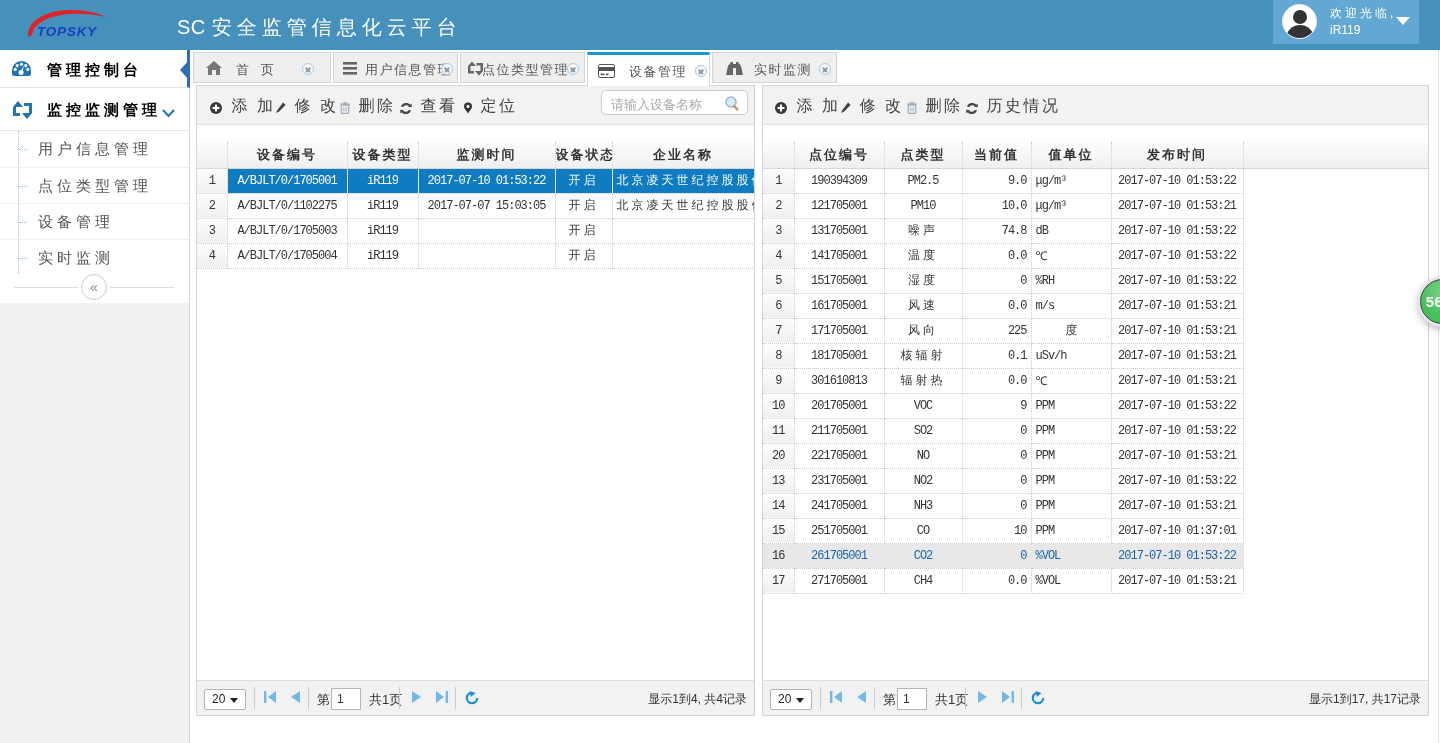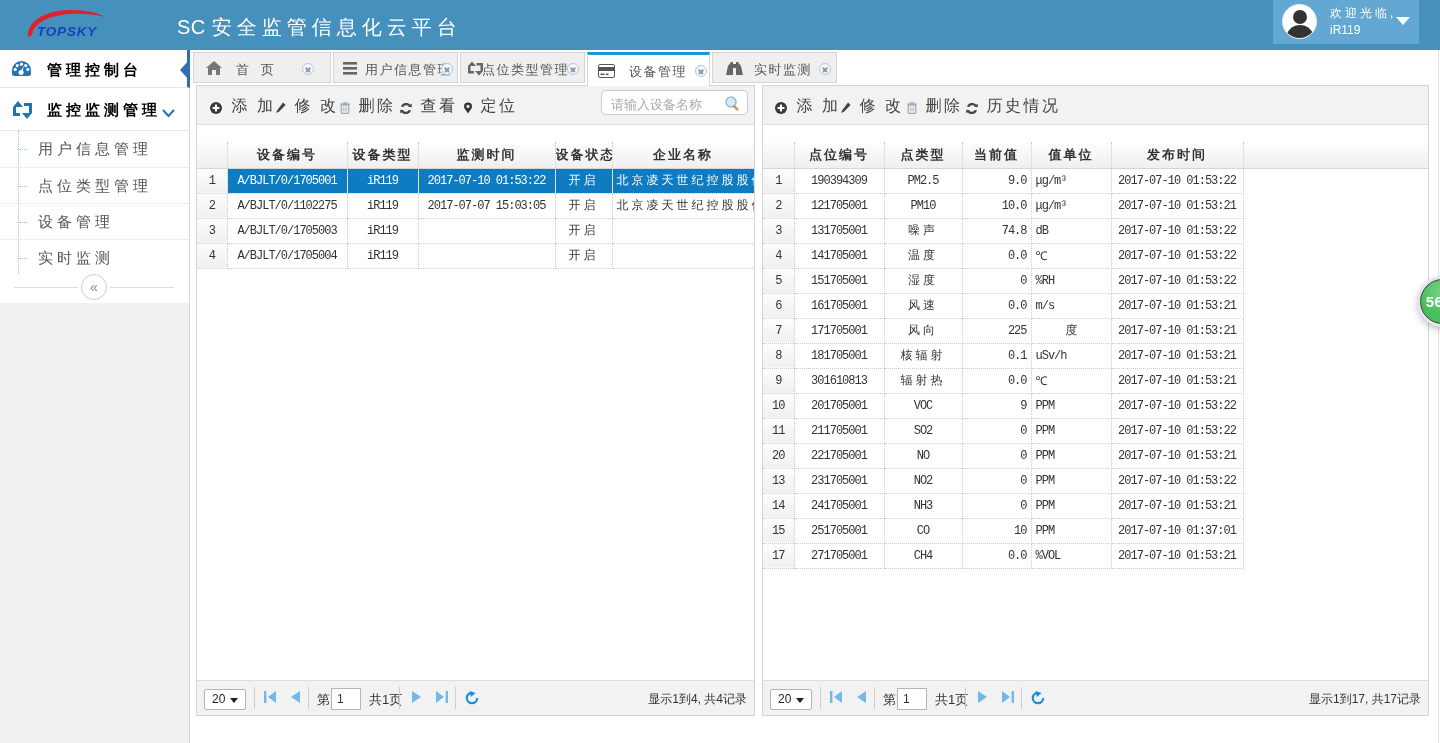--- a/index.html
+++ b/index.html
@@ -524,20 +524,29 @@
             </tr>
 <tr>
               <td class="rn mono">15</td>
               <td class="c mono">251705001</td>
               <td class="c mono">CO</td>
               <td class="r mono">10</td>
               <td class="l mono">PPM</td>
               <td class="c mono">2017-07-10 01:37:01</td>
               <td class="fill"></td>
             </tr>
+<tr class="hot">
+              <td class="rn mono">16</td>
+              <td class="c mono">261705001</td>
+              <td class="c mono">CO2</td>
+              <td class="r mono">0</td>
+              <td class="l mono">%VOL</td>
+              <td class="c mono">2017-07-10 01:53:22</td>
+              <td class="fill"></td>
+            </tr>
 <tr>
               <td class="rn mono">17</td>
               <td class="c mono">271705001</td>
               <td class="c mono">CH4</td>
               <td class="r mono">0.0</td>
               <td class="l mono">%VOL</td>
               <td class="c mono">2017-07-10 01:53:21</td>
               <td class="fill"></td>
             </tr>
 </tbody>

